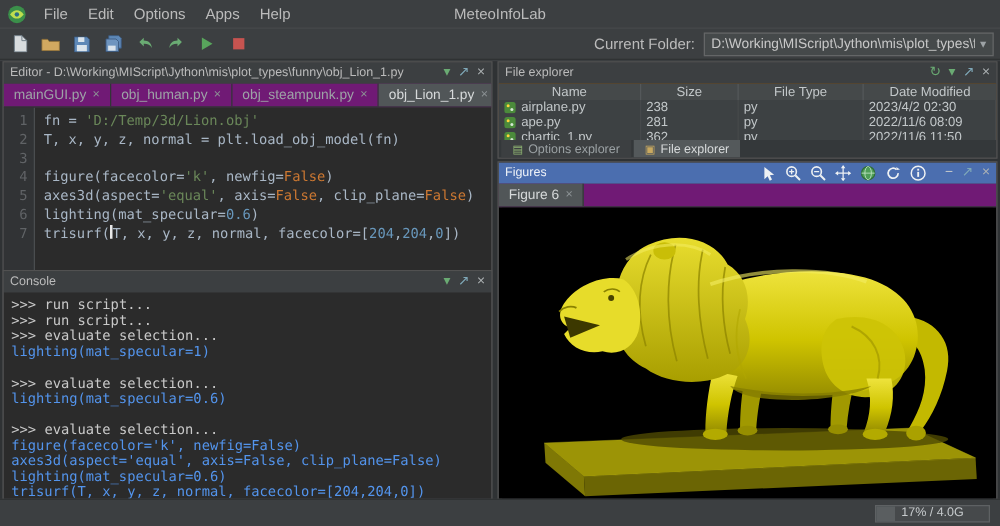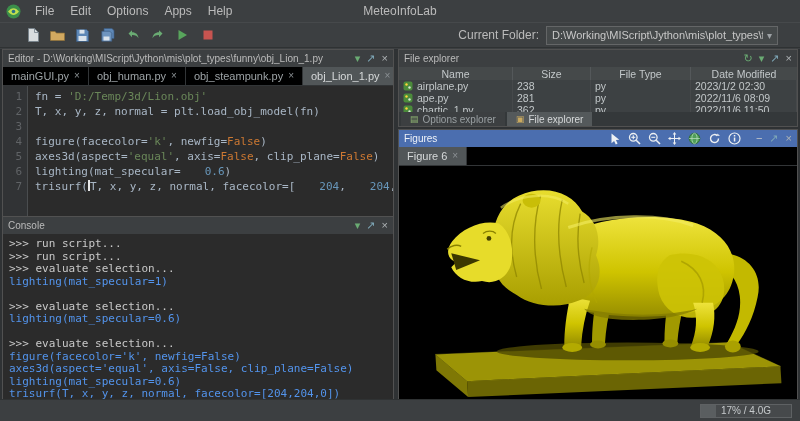--- a/index.html
+++ b/index.html
@@ -8,21 +8,21 @@
   #window { position:relative; width:800px; height:421px; background:#3c3f41; overflow:hidden; color:#bbbbbb; }
 
   
   .menubar { height:22px; display:flex; align-items:center; padding:0 4px; font-size:12px; position:relative; }
   .logo { width:16px; height:16px; margin:0 5px 0 2px; display:inline-flex; align-items:center; }
   #menu-items { display:flex; align-items:center; z-index:2; }
   .menu-item { padding:1px 8px; cursor:default; }
   .app-title { position:absolute; left:0; right:0; text-align:center; font-size:12px; color:#bbbbbb; pointer-events:none; }
 
   
-  .toolbar { height:26px; display:flex; align-items:center; padding:0 22px; border-top:1px solid #46494b; border-bottom:1px solid #2f3233; }
+  .toolbar { height:26px; display:flex; align-items:center; padding:0 5px; border-top:1px solid #46494b; border-bottom:1px solid #2f3233; }
   .tb-icons { display:flex; align-items:center; gap:4px; }
   .tb-btn { width:21px; height:21px; display:inline-flex; align-items:center; justify-content:center; border-radius:2px; }
   .folder-group { margin-left:auto; display:flex; align-items:center; gap:7px; font-size:12px; }
   .combo { width:232px; height:19px; background:#45494a; border:1px solid #646667; display:flex; align-items:center; padding:0 5px; font-size:11px; color:#c8c8c8; white-space:nowrap; overflow:hidden; }
   .combo-text { overflow:hidden; text-overflow:clip; white-space:nowrap; }
   .combo-arrow { margin-left:auto; color:#9da2a5; font-size:10px; padding-left:4px; }
 
   
   .main { position:absolute; top:49px; left:0; right:0; bottom:22px; background:#2f3234; }
   .panel { position:absolute; border:1px solid #515151; background:#3c3f41; display:flex; flex-direction:column; overflow:hidden; }
@@ -34,30 +34,30 @@
   .panel-header { height:17px; flex:0 0 17px; display:flex; align-items:center; padding:0 5px; font-size:10px; gap:3px; background:#3c3f41; }
   .panel-header .title { white-space:nowrap; overflow:hidden; }
   .panel-header.blue { background:#4b6eaf; color:#eef2f8; }
   .hdr-icons { margin-left:auto; display:flex; align-items:center; gap:6px; }
   .icon { display:inline-flex; align-items:center; justify-content:center; font-size:11px; line-height:1; color:#a7adb0; }
   .panel-header.blue .icon { color:#e9edf4; }
   .fig-tools { display:flex; align-items:center; gap:7px; }
   #fig-win-icons { margin-left:9px; }
 
   
-  .tabstrip { height:19px; flex:0 0 19px; display:flex; background:#000000; border-bottom:1px solid #323537; align-items:stretch; }
+  .tabstrip { height:19px; flex:0 0 19px; display:flex; background:#701a75; border-bottom:1px solid #323537; align-items:stretch; }
   .tab { display:flex; align-items:center; gap:5px; padding:0 8px; font-size:11px; color:#9da3a6; border-right:1px solid #323537; cursor:default; white-space:nowrap; }
   .tab.active { background:#515658; color:#d6d9da; }
   .tab-close { font-size:10px; }
 
   
   .code-area { flex:1; display:flex; background:#2b2b2b; font-family:"DejaVu Sans Mono", monospace; font-size:11px; line-height:15px; overflow:hidden; }
   .gutter { flex:0 0 25px; background:#313335; border-right:1px solid #4a4d4f; color:#606366; text-align:right; padding:3px 5px 0 0; }
   .code-lines { flex:1; padding:3px 0 0 7px; white-space:pre; color:#a9b7c6; }
-  .tok-pl { color:#a9b7c6; } .tok-str { color:#6a8759; } .tok-kw { color:#cc7832; } .tok-num { color:#6897bb;margin-left:24px; }
+  .tok-pl { color:#a9b7c6; } .tok-str { color:#6a8759; } .tok-kw { color:#cc7832; } .tok-num { color:#6897bb; }
   .caret { display:inline-block; width:2px; height:11px; background:#e8e8e8; vertical-align:text-top; }
 
   
   .console-body { flex:1; background:#2b2b2b; font-family:"DejaVu Sans Mono", monospace; font-size:11px; line-height:12.5px; padding:4px 0 0 6px; white-space:pre; overflow:hidden; }
   .prompt, .prompt-msg { color:#c9c9c9; }
   .console-code { color:#5394ec; }
 
   
   .ftable { flex:1; overflow:hidden; background:#a16207; font-size:10.5px; }
   .fhead { display:flex; height:13px; background:#45494a; color:#c3c8ca; }
@@ -240,21 +240,21 @@
                   <svg width="10" height="10" viewBox="0 0 10 10">
                     <rect x="0.5" y="0.5" width="9" height="9" rx="2" fill="#4b8b3b"></rect>
                     <circle cx="3.5" cy="3.5" r="1.2" fill="#ffd43b"></circle>
                     <circle cx="6.5" cy="6.5" r="1.2" fill="#d5e8d4"></circle>
                   </svg>
                 </span>
                 <span>airplane.py</span>
               </div>
               <div class="fcell fcol1">238</div>
               <div class="fcell fcol2">py</div>
-              <div class="fcell fcol3">2023/1/2 02:30</div>
+              <div class="fcell fcol3">2023/4/2 02:30</div>
             </div>
             <div class="frow">
               <div class="fcell fcol0">
                 <span class="icon">
                   <svg width="10" height="10" viewBox="0 0 10 10">
                     <rect x="0.5" y="0.5" width="9" height="9" rx="2" fill="#4b8b3b"></rect>
                     <circle cx="3.5" cy="3.5" r="1.2" fill="#ffd43b"></circle>
                     <circle cx="6.5" cy="6.5" r="1.2" fill="#d5e8d4"></circle>
                   </svg>
                 </span>

